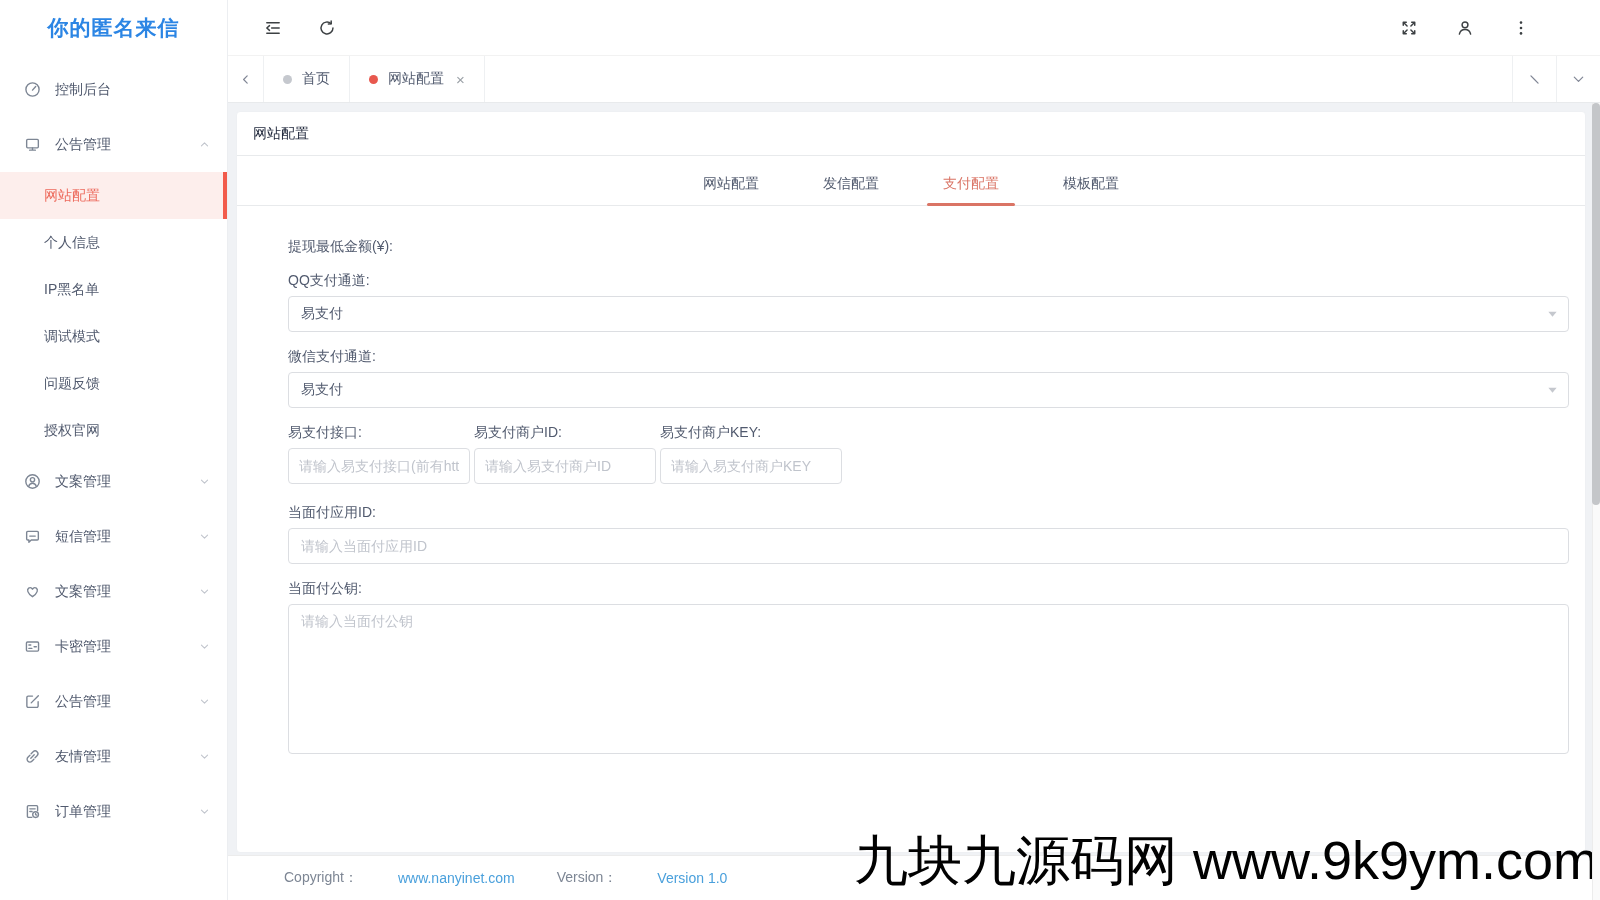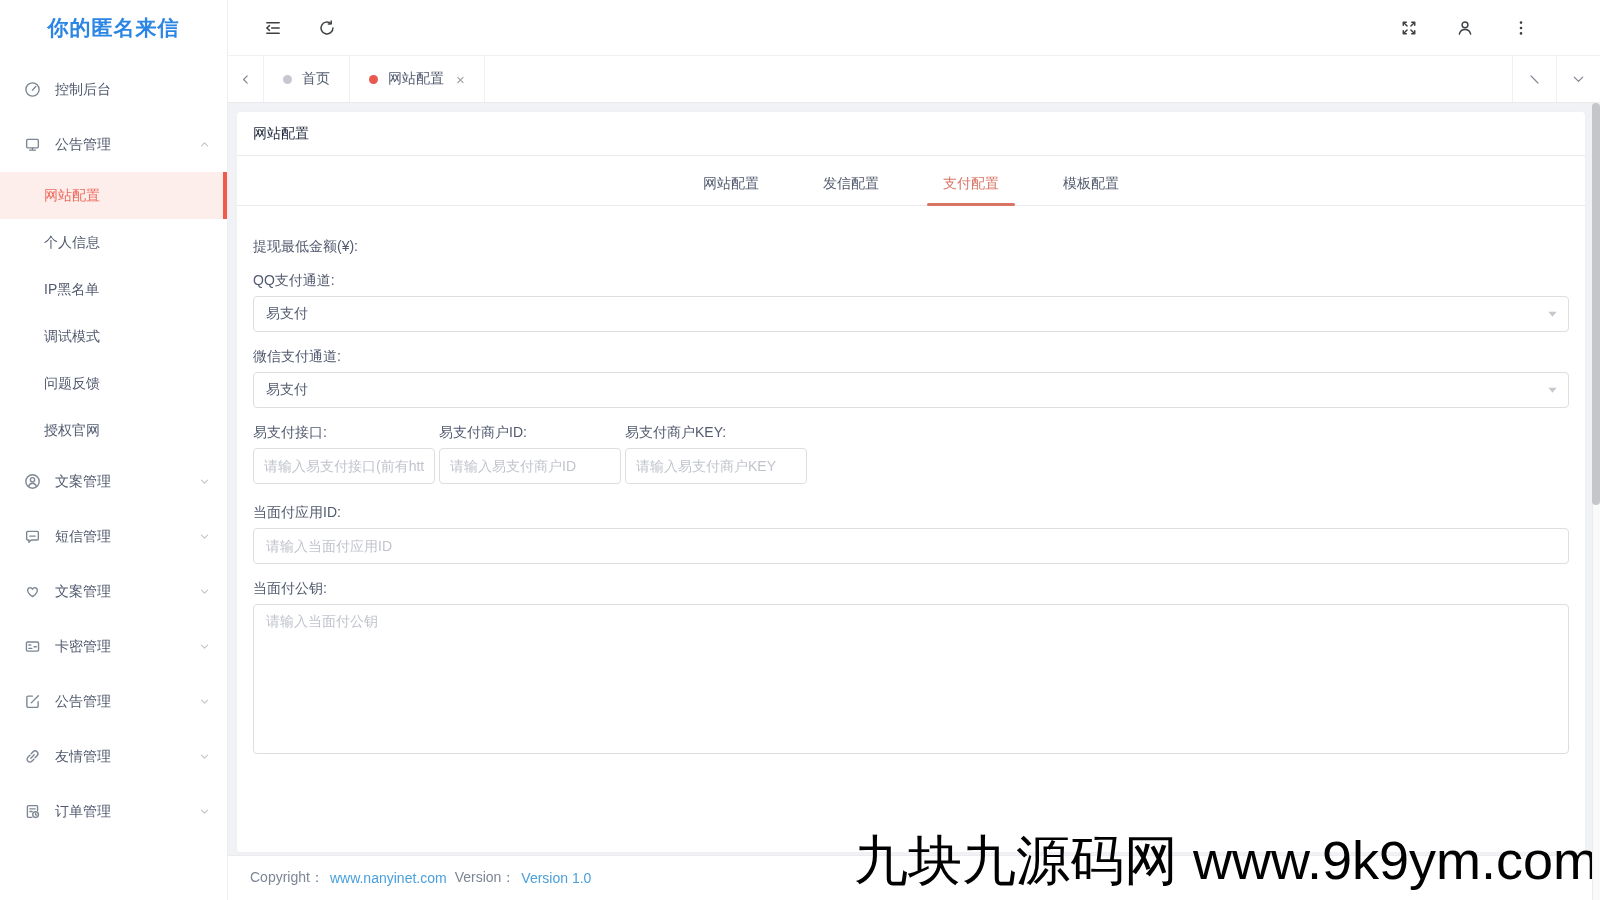--- a/index.html
+++ b/index.html
@@ -50,39 +50,39 @@
   
   .content { flex:1; min-height:0; position:relative; background:#f0f2f5; padding:8px 14px 0 8px; display:flex; flex-direction:column; }
   .card { background:#fff; border:1px solid #eef0f3; border-radius:4px; height:742px; flex:none; overflow:hidden; }
   .card-head { height:44px; line-height:43px; padding:0 16px; border-bottom:1px solid #e8eaec; color:#1c2438; }
 
   .cfg-tabs { margin-top:9px; display:flex; justify-content:center; gap:32px; border-bottom:1px solid #e8eaec; }
   .cfg-tab { padding:10px 16px 12px; color:#515a6e; position:relative; cursor:pointer; }
   .cfg-tab.active { color:#da7465; }
   .cfg-tab.active::after { content:""; position:absolute; left:0; right:0; bottom:-1px; height:3px; background:#da7465; border-radius:2px; }
 
-  .form { padding:30px 16px 0; }
+  .form { padding:30px 16px 0;margin-left:35px; }
   .fgroup { margin-bottom:14px; }
   .flabel { line-height:20px; margin-bottom:6px; color:#515a6e; }
   .finput { width:100%; height:36px; border:1px solid #dcdee2; border-radius:4px; padding:0 12px;
             font-size:14px; color:#515a6e; background:#fff; outline:none; font-family:inherit; }
   .finput::placeholder, .ftextarea::placeholder { color:#c0c4cc; }
   .fselect { height:36px; border:1px solid #dcdee2; border-radius:4px; padding:0 30px 0 12px;
              display:flex; align-items:center; position:relative; background:#fff; cursor:pointer; color:#515a6e; }
   .caret { position:absolute; right:10px; top:50%; transform:translateY(-50%); width:11px; height:11px; }
   .row3 { display:flex; gap:4px; margin-bottom:18px; }
   .col3 { width:182px; flex:none; }
   .col3 .finput { padding:0 10px; }
   .ftextarea { width:100%; height:150px; border:1px solid #dcdee2; border-radius:4px; padding:8px 12px;
                font-size:14px; color:#515a6e; resize:none; outline:none; font-family:inherit; }
 
   .footer { height:45px; flex:none; background:#fff; border-top:1px solid #ececec;
             margin:2px -14px 0 -8px; display:flex; align-items:center; padding-left:22px; color:#7d8694; }
   .footer a { color:#4aa0dc; text-decoration:none; cursor:pointer; }
-  .footer .seg { margin-right:6px; }
+  .footer .seg { margin-right:6px;margin-left:34px; }
   .footer a.seg { margin-right:8px; }
 
   .watermark { position:absolute; right:2px; bottom:13px; font-size:54px; line-height:1;
                color:#010101; white-space:nowrap; z-index:50; pointer-events:none; }
 
   .scroll-track { position:absolute; right:0; top:0; bottom:0; width:8px; background:#fafafa; border-left:1px solid #ececec; z-index:60; }
   .scroll-thumb { position:absolute; top:0; right:0; width:8px; height:402px; background:#c4c6c9; border-radius:4px; cursor:pointer; }
 </style>
 </head>
 <body>

